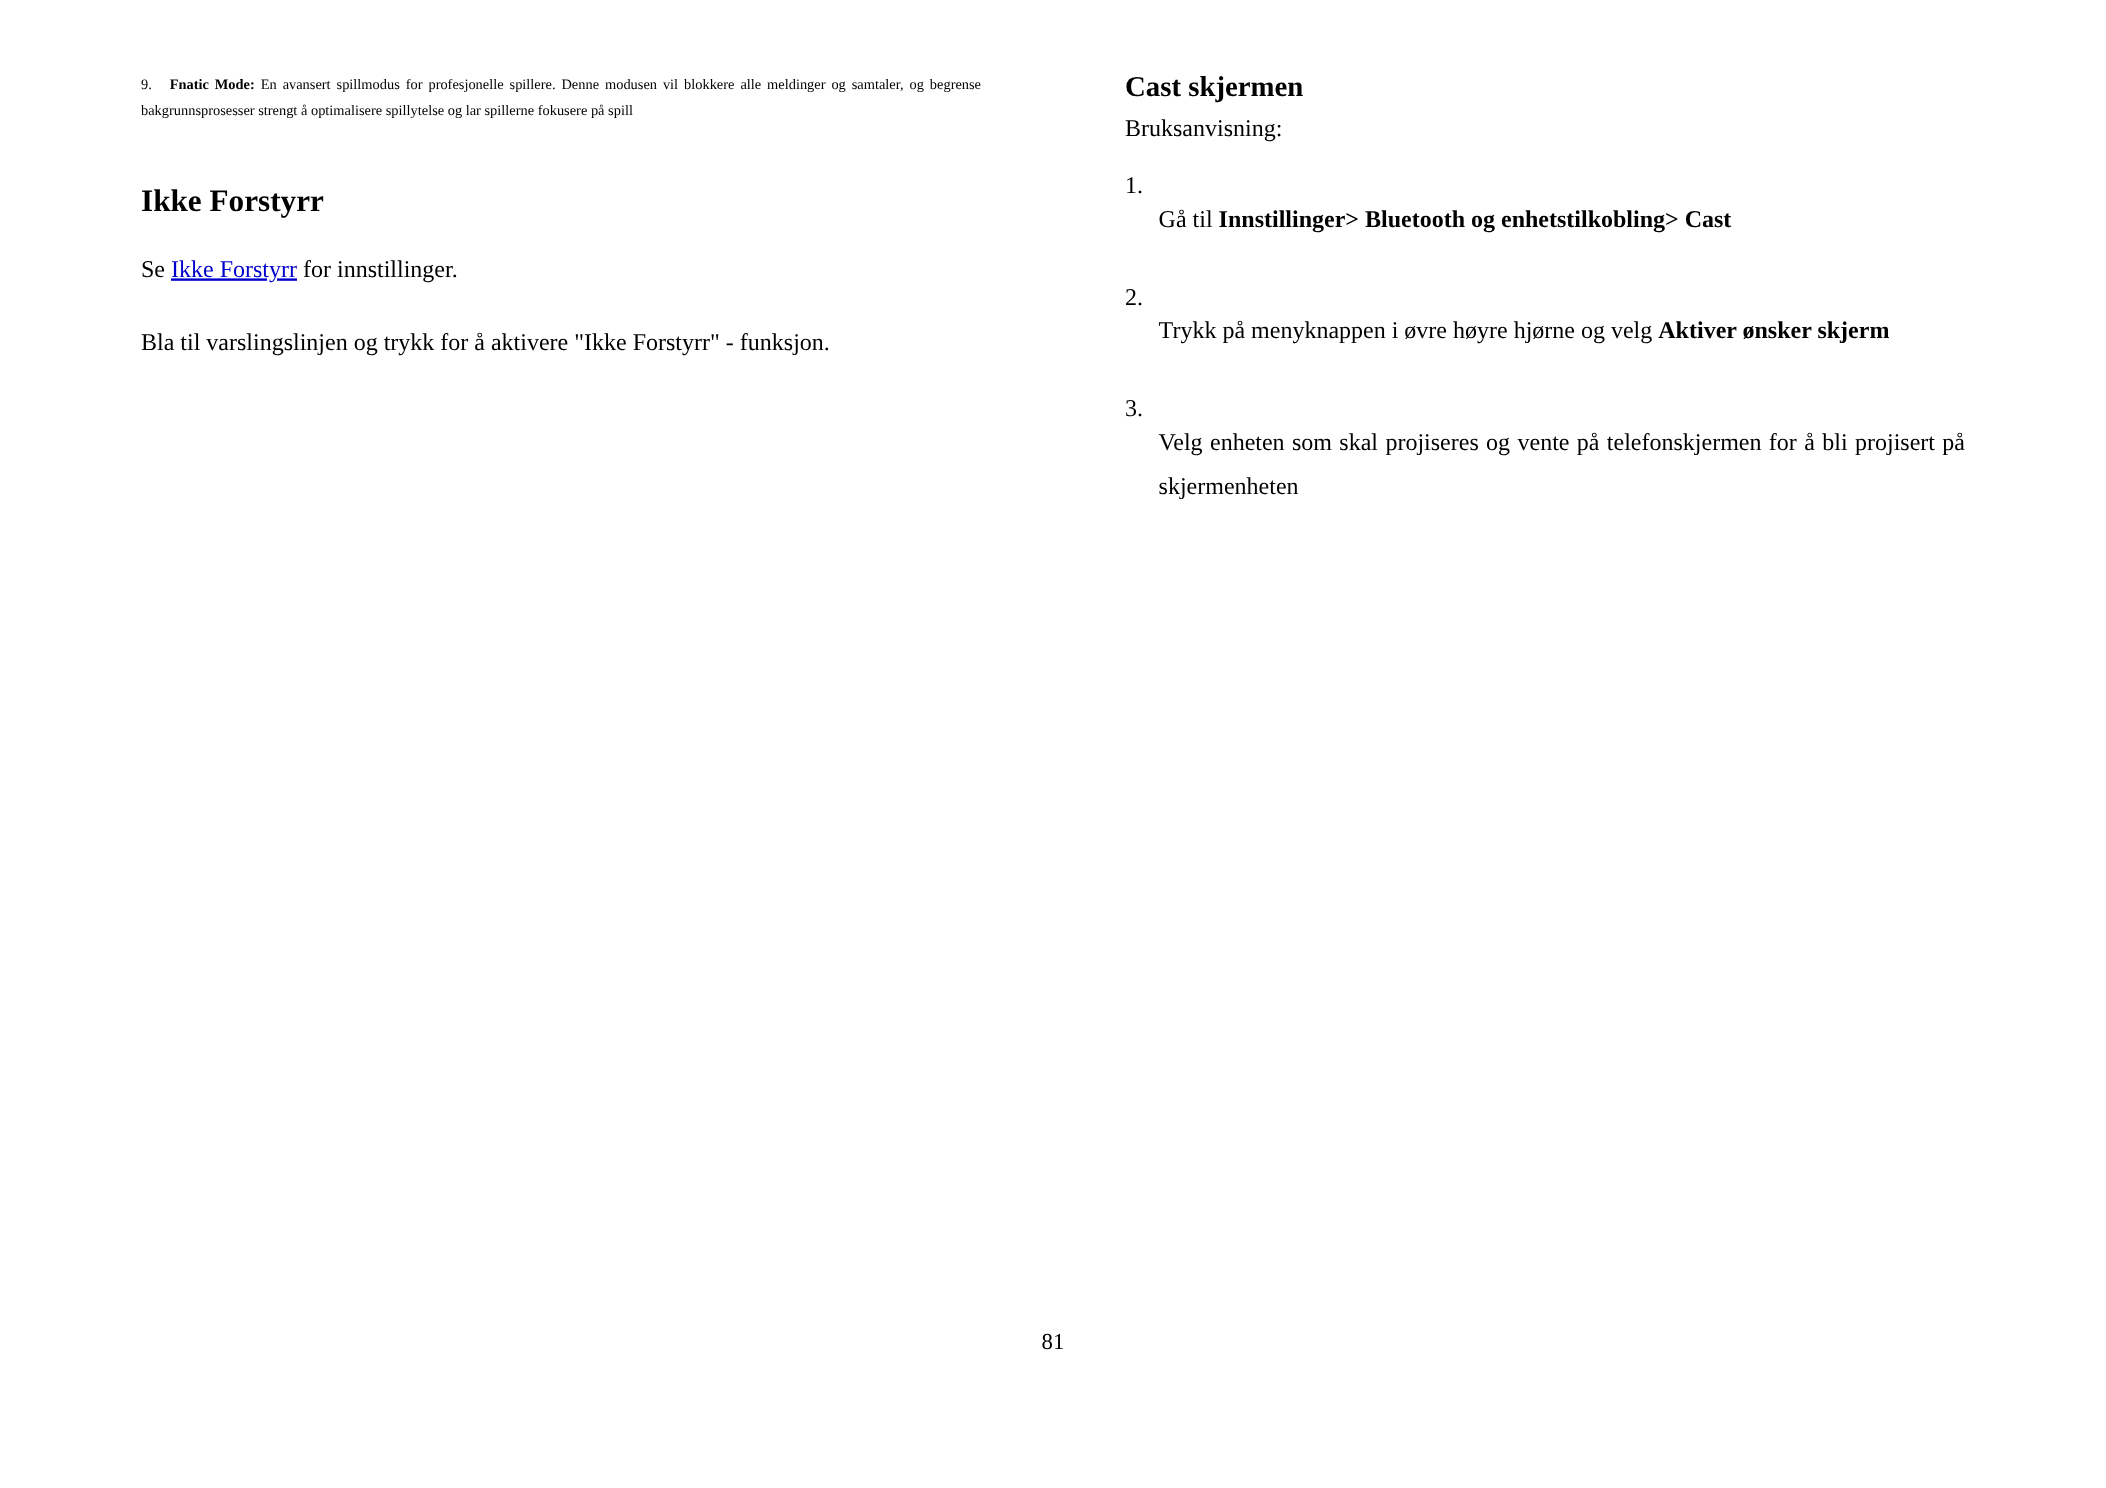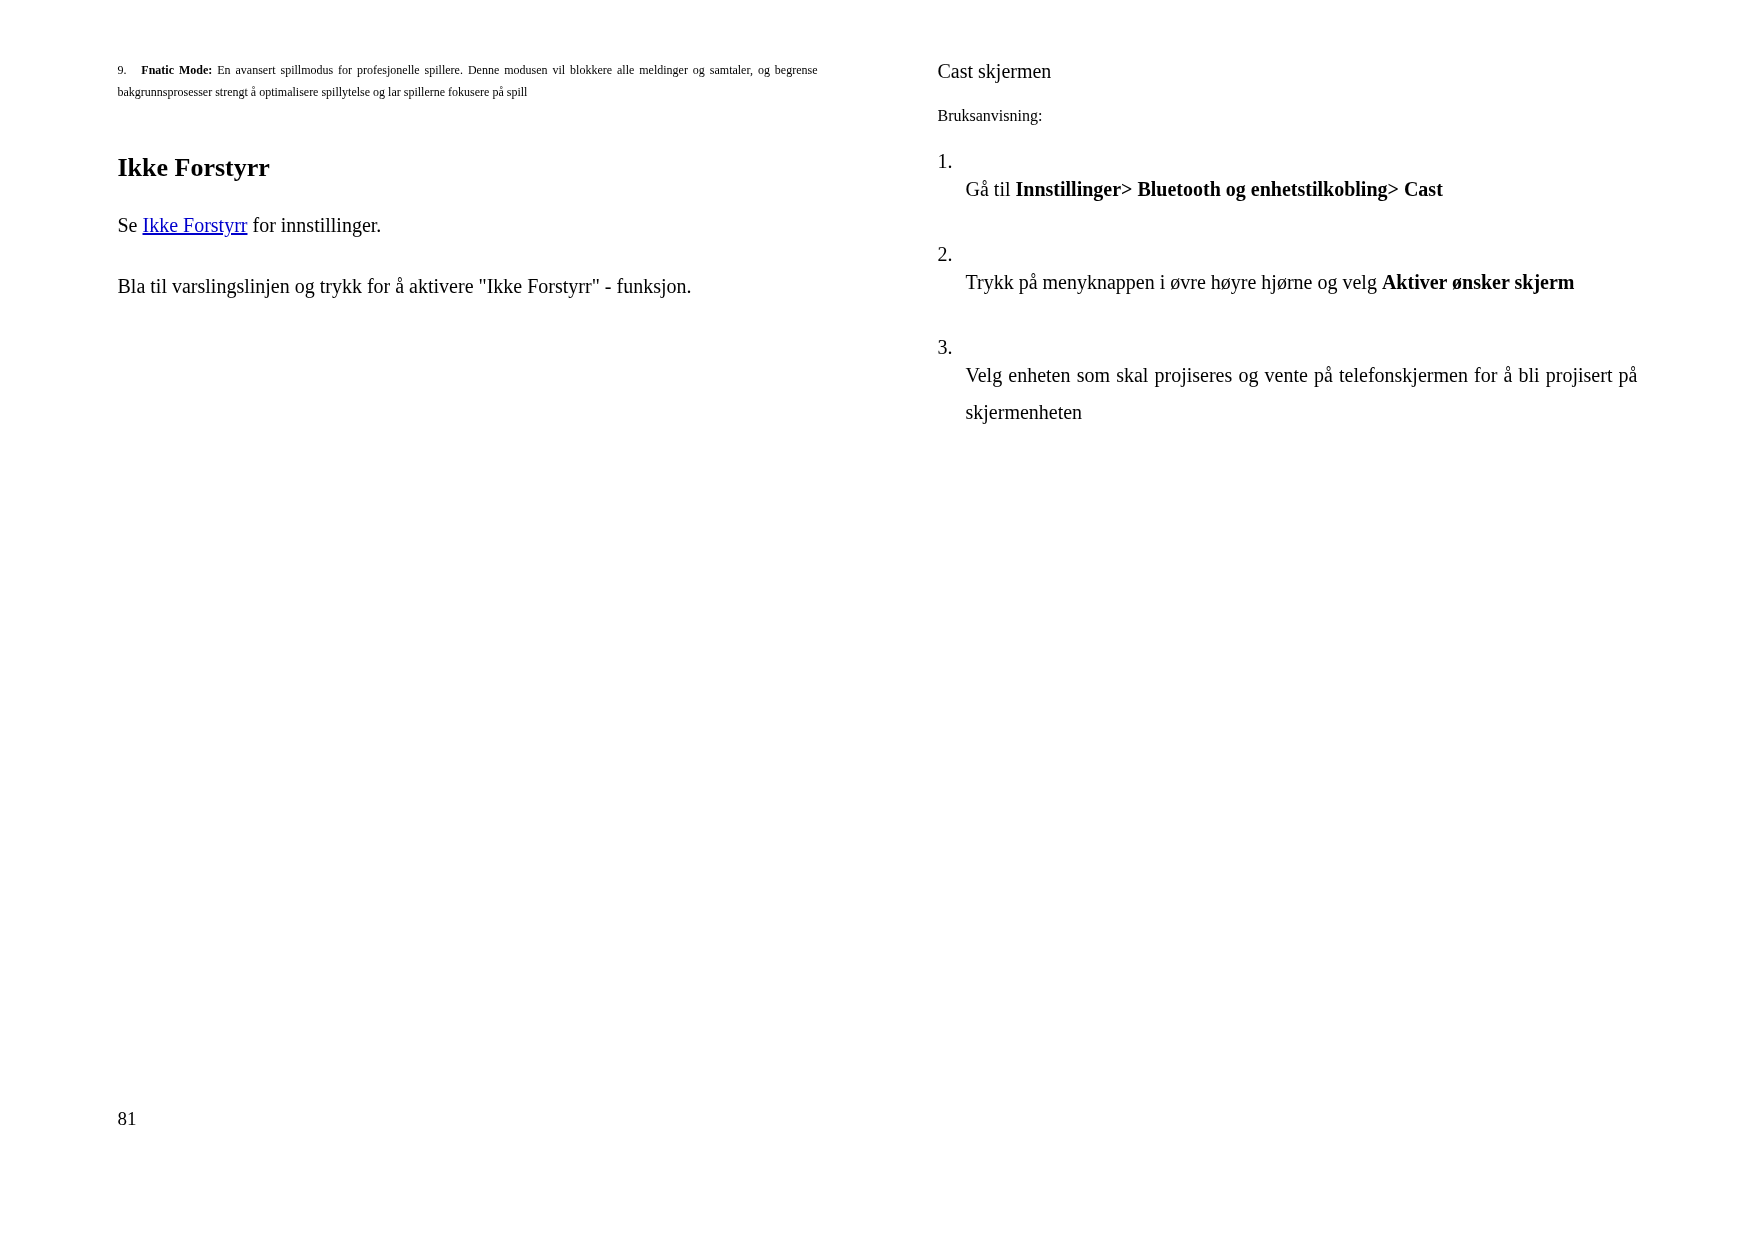--- a/index.html
+++ b/index.html
@@ -78,34 +78,34 @@
       margin-bottom: 24px;
     }
 
     .link-text {
       color: #0000cc;
       text-decoration: underline;
       cursor: pointer;
     }
 
     .right-heading {
-      font-size: 20px;
-      font-weight: normal;
+      font-size: 24px;
+      font-weight: bold;
+      margin-bottom: 9px;
+    }
+
+    .right-intro {
+      text-align: justify;
+      line-height: 1.85;
+      font-size: 20px;
       margin-bottom: 24px;
     }
 
-    .right-intro {
-      text-align: justify;
-      line-height: 1.85;
-      font-size: 20px;
-      margin-bottom: 24px;
-    }
-
     .instructions-label {
-      font-size: 16px;
+      font-size: 20px;
       margin-bottom: 18px;
     }
 
     .numbered-list {
       list-style: none;
       padding: 0;
     }
 
     .numbered-list li {
       display: flex;
@@ -120,20 +120,21 @@
       min-width: 28px;
       font-weight: normal;
     }
 
     .list-content {
       flex: 1;
       margin-top: 28px;
     }
 
     .page-footer {
+      text-align: center;
       padding: 20px 0 10px 0;
       font-size: 19px;
       color: #000;
     }
   </style>
 </head>
 <body>
 
 <div class="page-container">
   <div class="two-column-layout">

